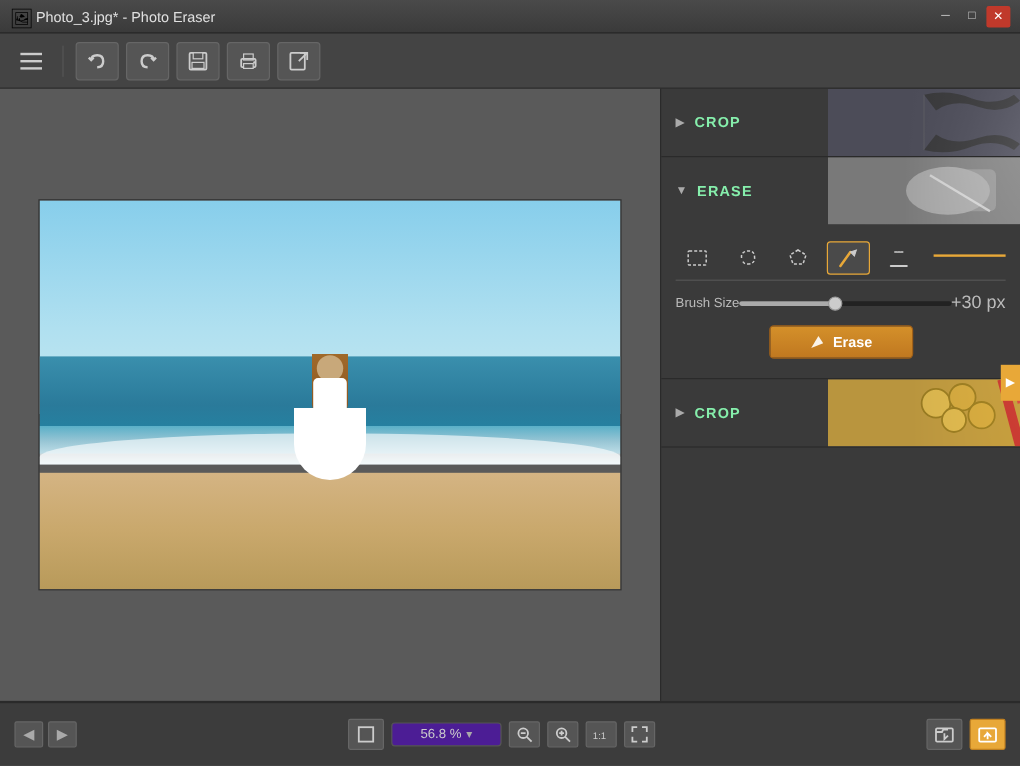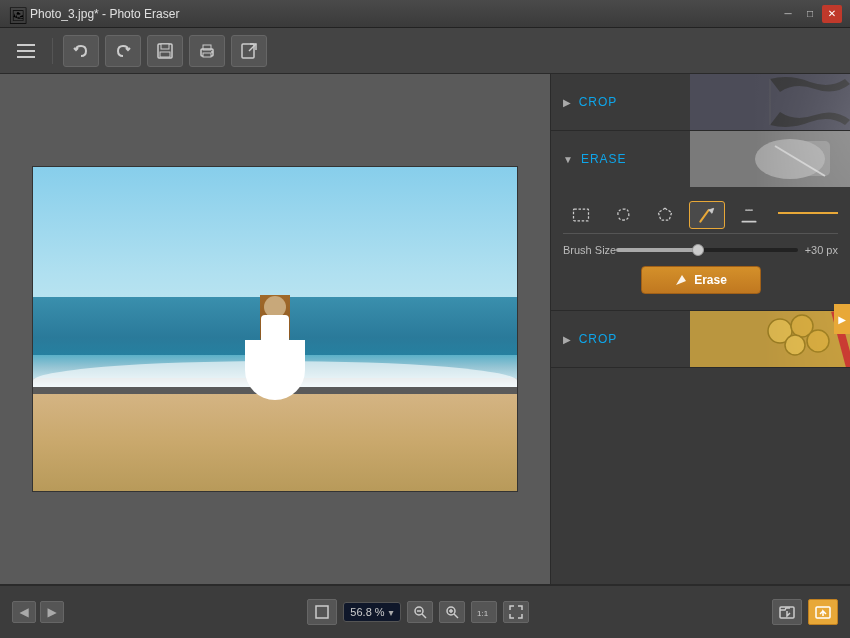--- a/index.html
+++ b/index.html
@@ -219,23 +219,23 @@
     
     .panel-section {
       border-bottom: 1px solid #2a2a2a;
     }
     .section-arrow {
       color: #aaa;
       font-size: 10px;
       margin-right: 8px;
     }
     .section-title {
-      color: #0ea5e9;
+      color: #86efac;
       font-size: 12px;
-      font-weight: normal;
+      font-weight: bold;
       letter-spacing: 1px;
     }
     .crop-header {
       display: flex;
       align-items: center;
       padding: 10px 12px;
       cursor: pointer;
       height: 56px;
       position: relative;
       overflow: hidden;
@@ -347,21 +347,21 @@
       border-radius: 50%;
       position: absolute;
       top: 50%;
       left: 45%;
       transform: translate(-50%, -50%);
       cursor: pointer;
       border: 1px solid #999;
     }
     .brush-size-value {
       color: #bbb;
-      font-size: 11px;
+      font-size: 15px;
       white-space: nowrap;
       min-width: 40px;
       text-align: right;
     }
 
     
     .erase-btn {
       display: flex;
       align-items: center;
       justify-content: center;
@@ -451,24 +451,24 @@
       color: #aaa;
       font-size: 12px;
     }
     .status-separator {
       flex: 1;
     }
     .zoom-display {
       display: flex;
       align-items: center;
       gap: 4px;
-      background: #0f172a;
+      background: #4c1d95;
       border: 1px solid #555;
       border-radius: 3px;
-      padding: 3px 6px;
+      padding: 3px 23px;
       cursor: pointer;
     }
     .zoom-text {
       color: #ccc;
       font-size: 11px;
     }
     .zoom-btn {
       width: 26px;
       height: 22px;
       background: #555;

